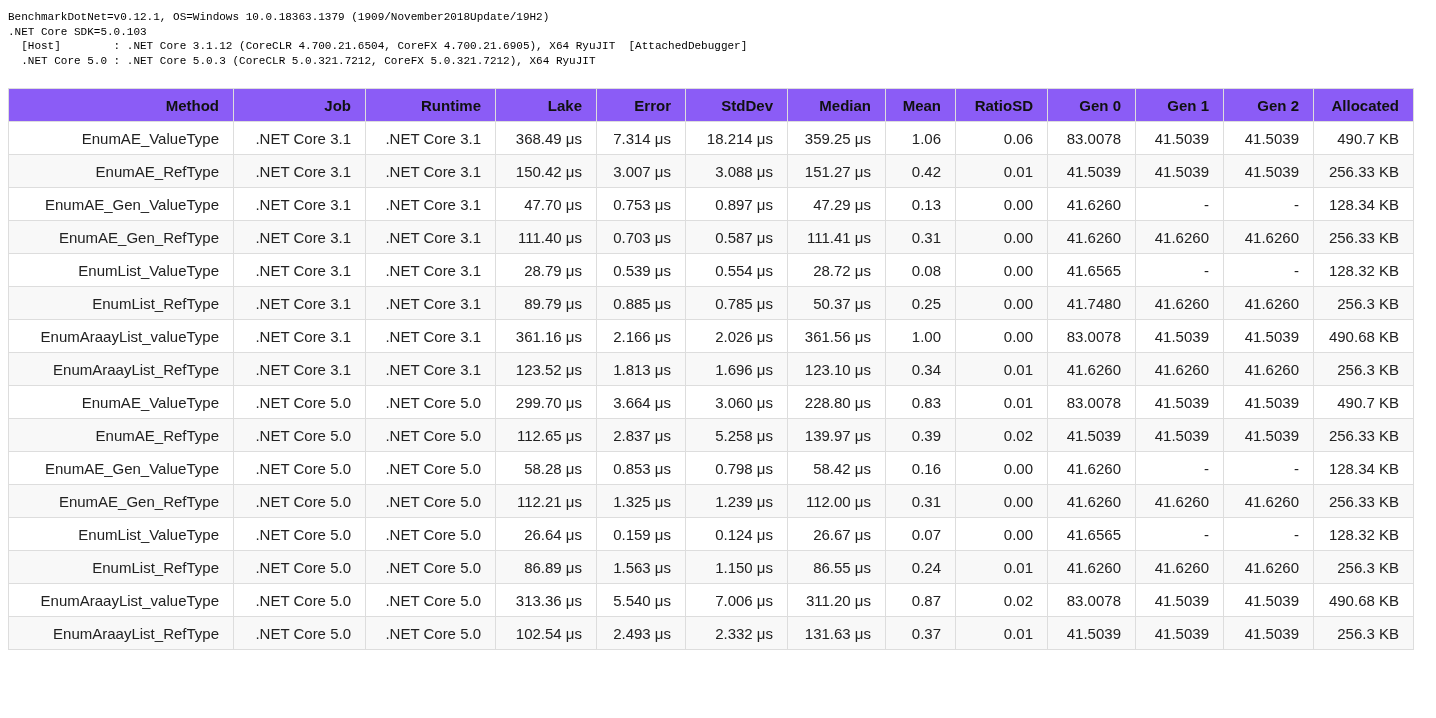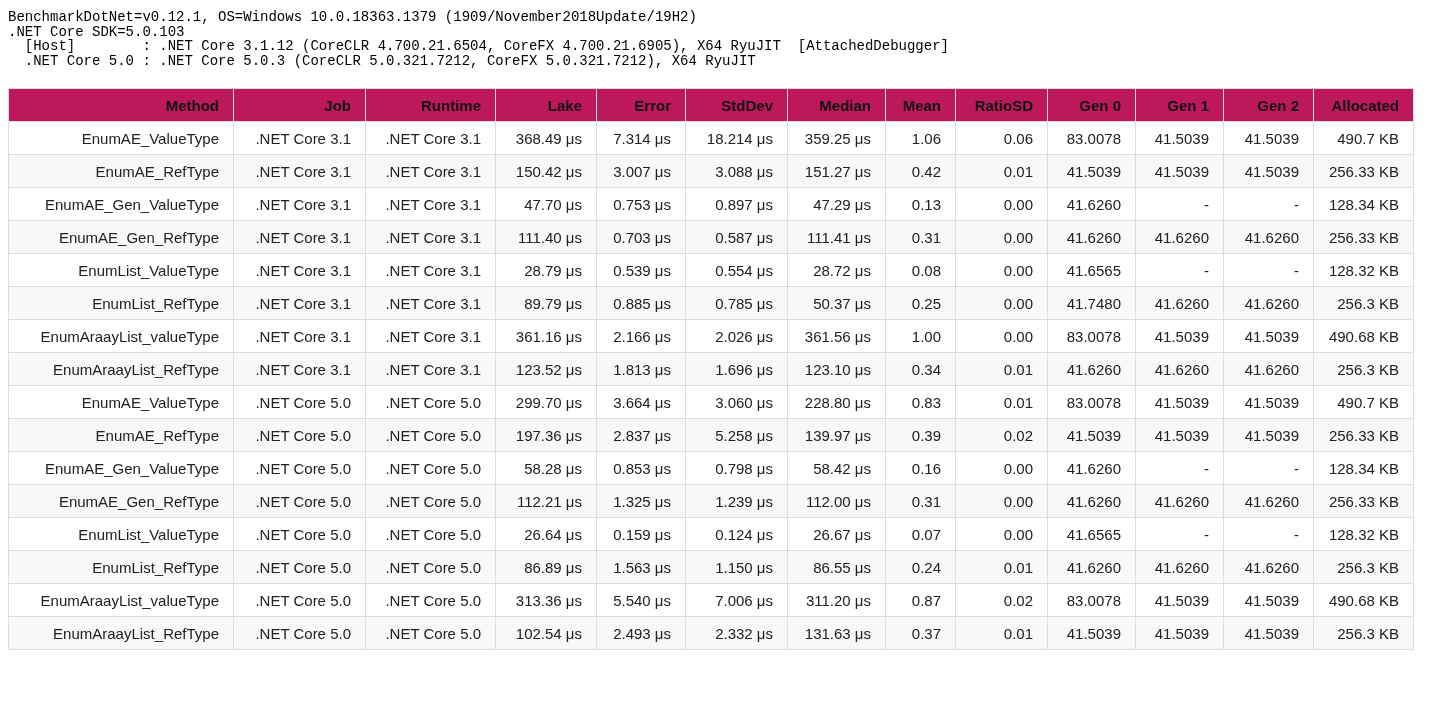--- a/index.html
+++ b/index.html
@@ -7,21 +7,21 @@
     padding: 0;
     background: #ffffff;
     width: 1436px;
     height: 718px;
     overflow: hidden;
     font-family: "Liberation Sans", sans-serif;
   }
   .env-block {
     padding: 10px 8px 0 8px;
     font-family: "Liberation Mono", "DejaVu Sans Mono", monospace;
-    font-size: 14px;
+    font-size: 11px;
     line-height: 14.6px;
     color: #000000;
   }
   .env-line {
     white-space: pre;
   }
   table.bench {
     margin: 20px 0 0 8px;
     border-collapse: collapse;
     table-layout: fixed;
@@ -34,21 +34,21 @@
     height: 33px;
     padding: 0 14px;
     text-align: right;
     white-space: nowrap;
     overflow: hidden;
     box-sizing: border-box;
   }
   table.bench th {
     font-weight: bold;
     color: #111111;
-    background: #be185d;
+    background: #8b5cf6;
   }
   table.bench tbody tr:nth-child(even) td {
     background: #f8f8f8;
   }
   table.bench tbody tr:nth-child(odd) td {
     background: #ffffff;
   }
 </style>
 </head>
 <body>
@@ -226,21 +226,21 @@
         <td>0.01</td>
         <td>83.0078</td>
         <td>41.5039</td>
         <td>41.5039</td>
         <td>490.7 KB</td>
       </tr>
       <tr>
         <td>EnumAE_RefType</td>
         <td>.NET Core 5.0</td>
         <td>.NET Core 5.0</td>
-        <td>197.36 μs</td>
+        <td>112.65 μs</td>
         <td>2.837 μs</td>
         <td>5.258 μs</td>
         <td>139.97 μs</td>
         <td>0.39</td>
         <td>0.02</td>
         <td>41.5039</td>
         <td>41.5039</td>
         <td>41.5039</td>
         <td>256.33 KB</td>
       </tr>

